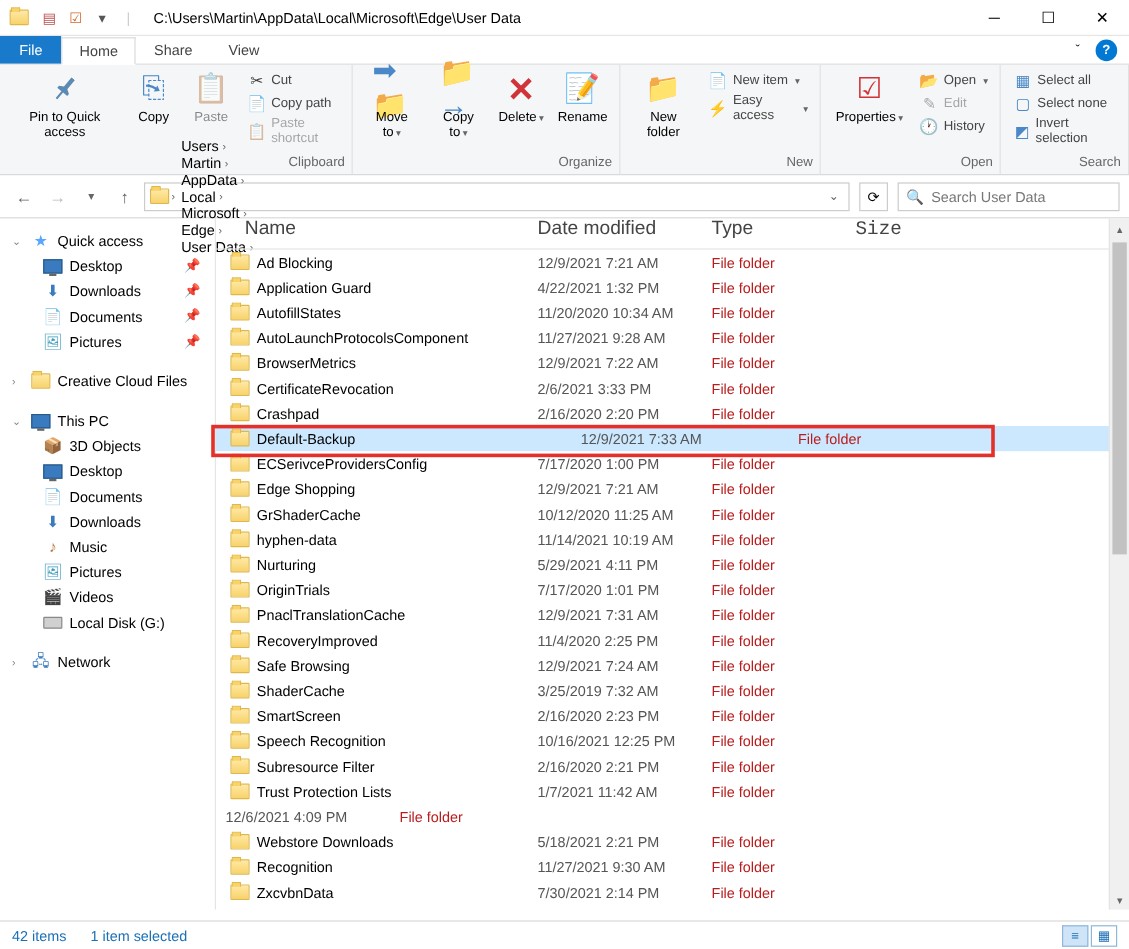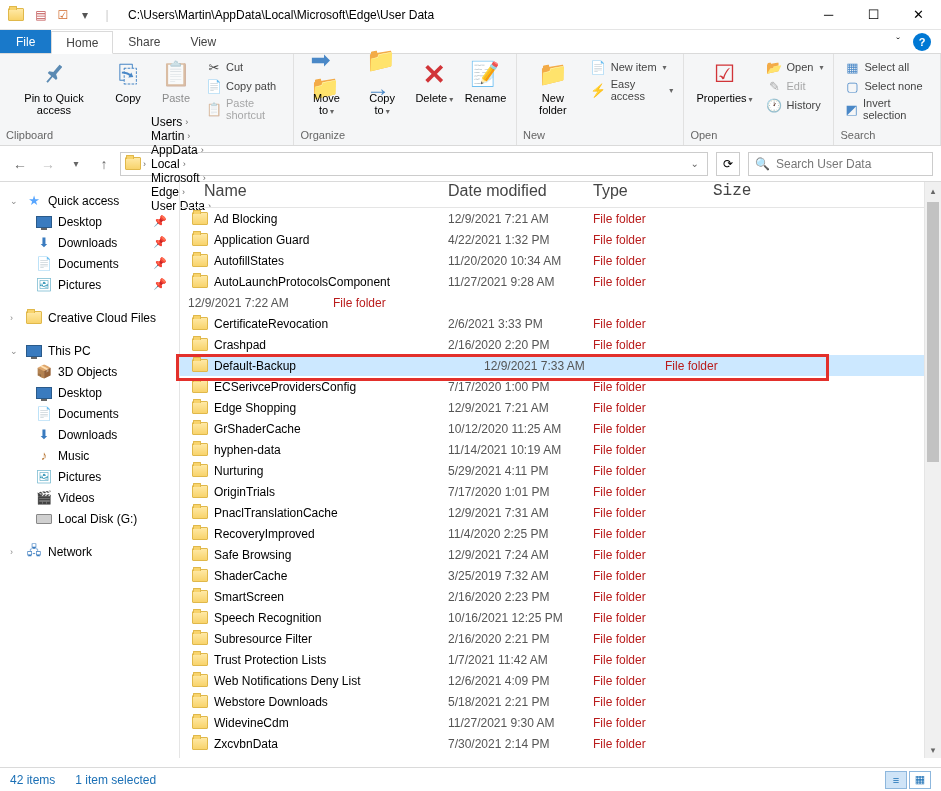--- a/index.html
+++ b/index.html
@@ -20,21 +20,21 @@
 .ribbon-tabs .tab { padding:0 14px; display:flex; align-items:center; font-size:12px; color:#444; border:1px solid transparent;}
 .ribbon-tabs .tab.active { border:1px solid #dadada; border-bottom:1px solid #fff; background:#fff; position:relative; top:1px;}
 .ribbon-tabs .help { margin-left:auto; display:flex; align-items:center; gap:6px; padding-right:10px;}
 .ribbon-tabs .help span{ width:18px; height:18px; display:flex; align-items:center; justify-content:center;}
 .help-circle { width:15px; height:15px; border-radius:50%; background:#0078d4; color:#fff; font-size:11px; font-weight:bold;}
 
 
 .ribbon { height: 92px; background:#f5f6f7; display:flex; border-bottom:1px solid #dadada; }
 .group { border-right:1px solid #e1e1e1; padding:2px 6px; display:flex; flex-direction:column; }
 .group-body { flex:1; display:flex; align-items:flex-start; gap:4px;}
-.group-label { text-align:left; font-size:11px; color:#666; padding-bottom:2px;}
+.group-label { text-align:right; font-size:11px; color:#666; padding-bottom:2px;}
 .bigbtn { display:flex; flex-direction:column; align-items:center; justify-content:flex-start; padding:2px 6px; min-width:44px; gap:2px;}
 .bigbtn .ic { width:32px; height:32px; display:flex; align-items:center; justify-content:center; font-size:24px;}
 .bigbtn .lbl { font-size:11px; text-align:center; line-height:1.1;}
 .smallbtn-col { display:flex; flex-direction:column; gap:1px; padding-top:2px;}
 .smallbtn { display:flex; align-items:center; gap:4px; padding:1px 4px; font-size:11px; color:#444;}
 .smallbtn .ic { width:16px; height:16px; display:flex; align-items:center; justify-content:center; font-size:13px;}
 .disabled { opacity:0.45; }
 .dd { font-size:8px; color:#666; margin-left:2px;}
 
 
@@ -437,20 +437,24 @@
         <div class="row">
           <div class="c-name">
             <span class="folder-icon"></span>
             <span>AutoLaunchProtocolsComponent</span>
           </div>
           <div class="c-date">11/27/2021 9:28 AM</div>
           <div class="c-type">File folder</div>
           <div class="c-size"></div>
         </div>
         <div class="row">
+          <div class="c-name">
+            <span class="folder-icon"></span>
+            <span>BrowserMetrics</span>
+          </div>
           <div class="c-date">12/9/2021 7:22 AM</div>
           <div class="c-type">File folder</div>
           <div class="c-size"></div>
         </div>
         <div class="row">
           <div class="c-name">
             <span class="folder-icon"></span>
             <span>CertificateRevocation</span>
           </div>
           <div class="c-date">2/6/2021 3:33 PM</div>
@@ -595,41 +599,37 @@
         <div class="row">
           <div class="c-name">
             <span class="folder-icon"></span>
             <span>Trust Protection Lists</span>
           </div>
           <div class="c-date">1/7/2021 11:42 AM</div>
           <div class="c-type">File folder</div>
           <div class="c-size"></div>
         </div>
         <div class="row">
-          <div class="c-name">
-            <span class="folder-icon"></span>
-            <span>Web Notifications Deny List</span>
-          </div>
           <div class="c-date">12/6/2021 4:09 PM</div>
           <div class="c-type">File folder</div>
           <div class="c-size"></div>
         </div>
         <div class="row">
           <div class="c-name">
             <span class="folder-icon"></span>
             <span>Webstore Downloads</span>
           </div>
           <div class="c-date">5/18/2021 2:21 PM</div>
           <div class="c-type">File folder</div>
           <div class="c-size"></div>
         </div>
         <div class="row">
           <div class="c-name">
             <span class="folder-icon"></span>
-            <span>WidevineCdm</span>
+            <span>Recognition</span>
           </div>
           <div class="c-date">11/27/2021 9:30 AM</div>
           <div class="c-type">File folder</div>
           <div class="c-size"></div>
         </div>
         <div class="row">
           <div class="c-name">
             <span class="folder-icon"></span>
             <span>ZxcvbnData</span>
           </div>

